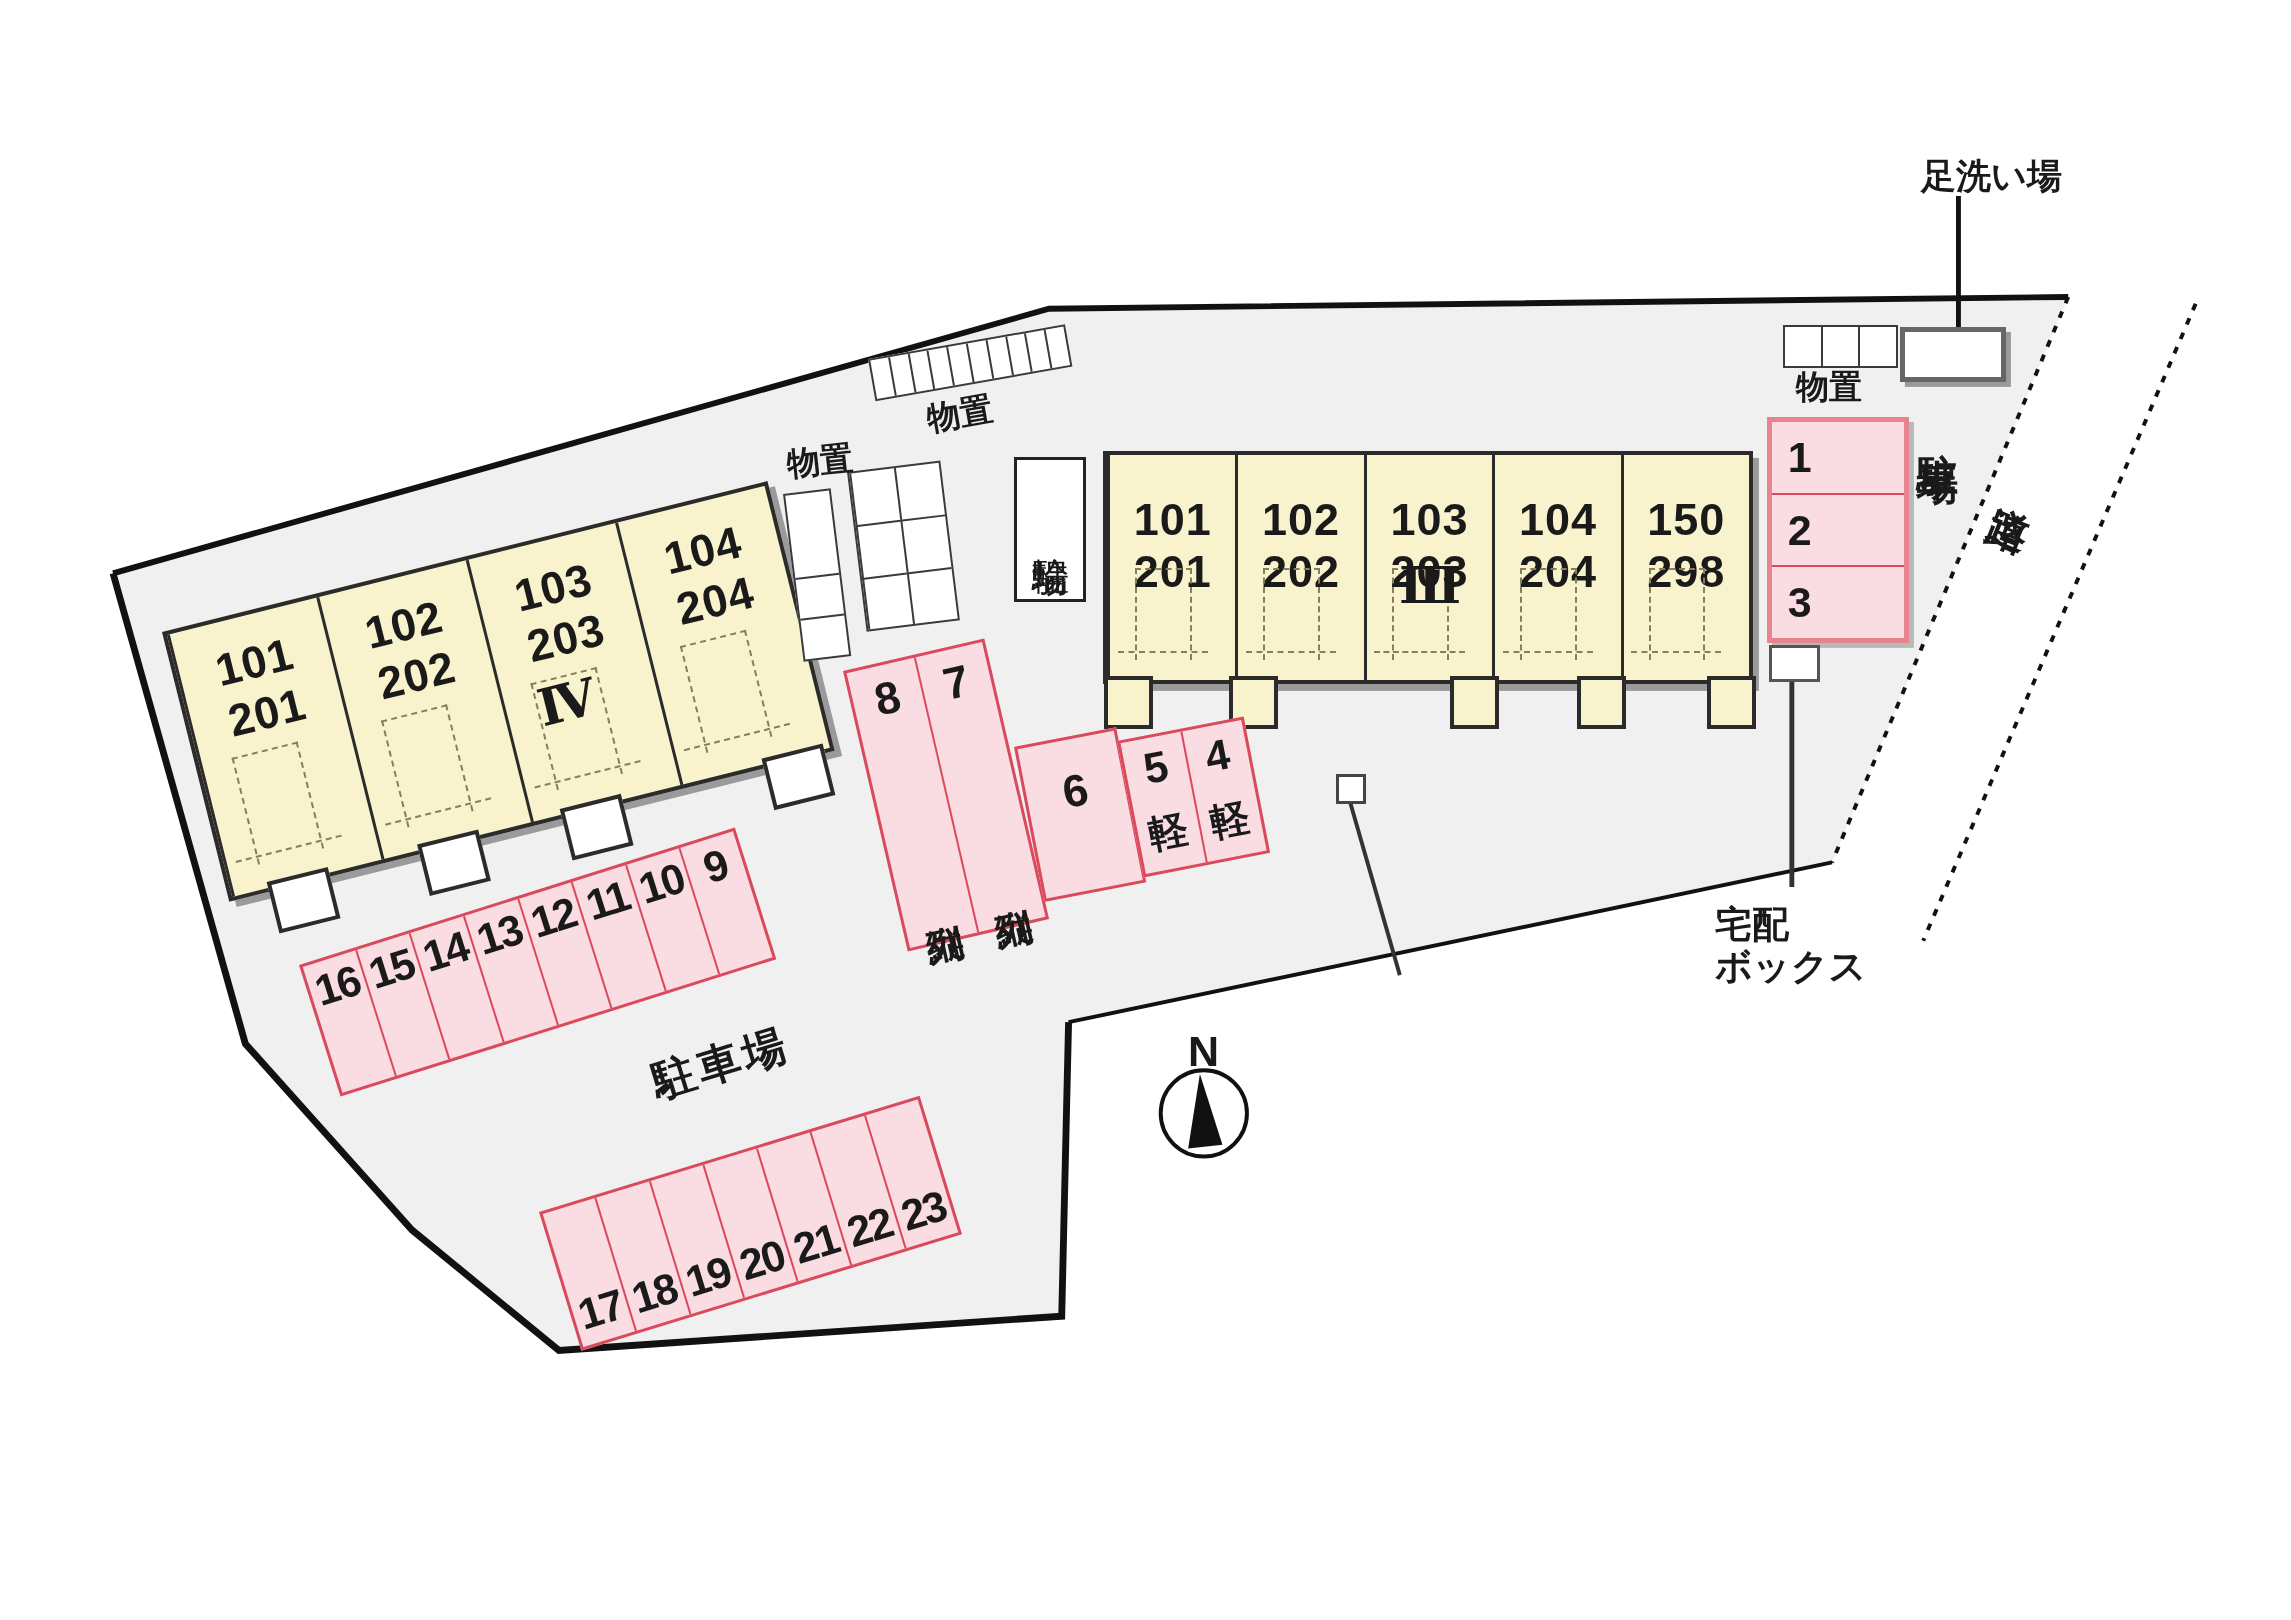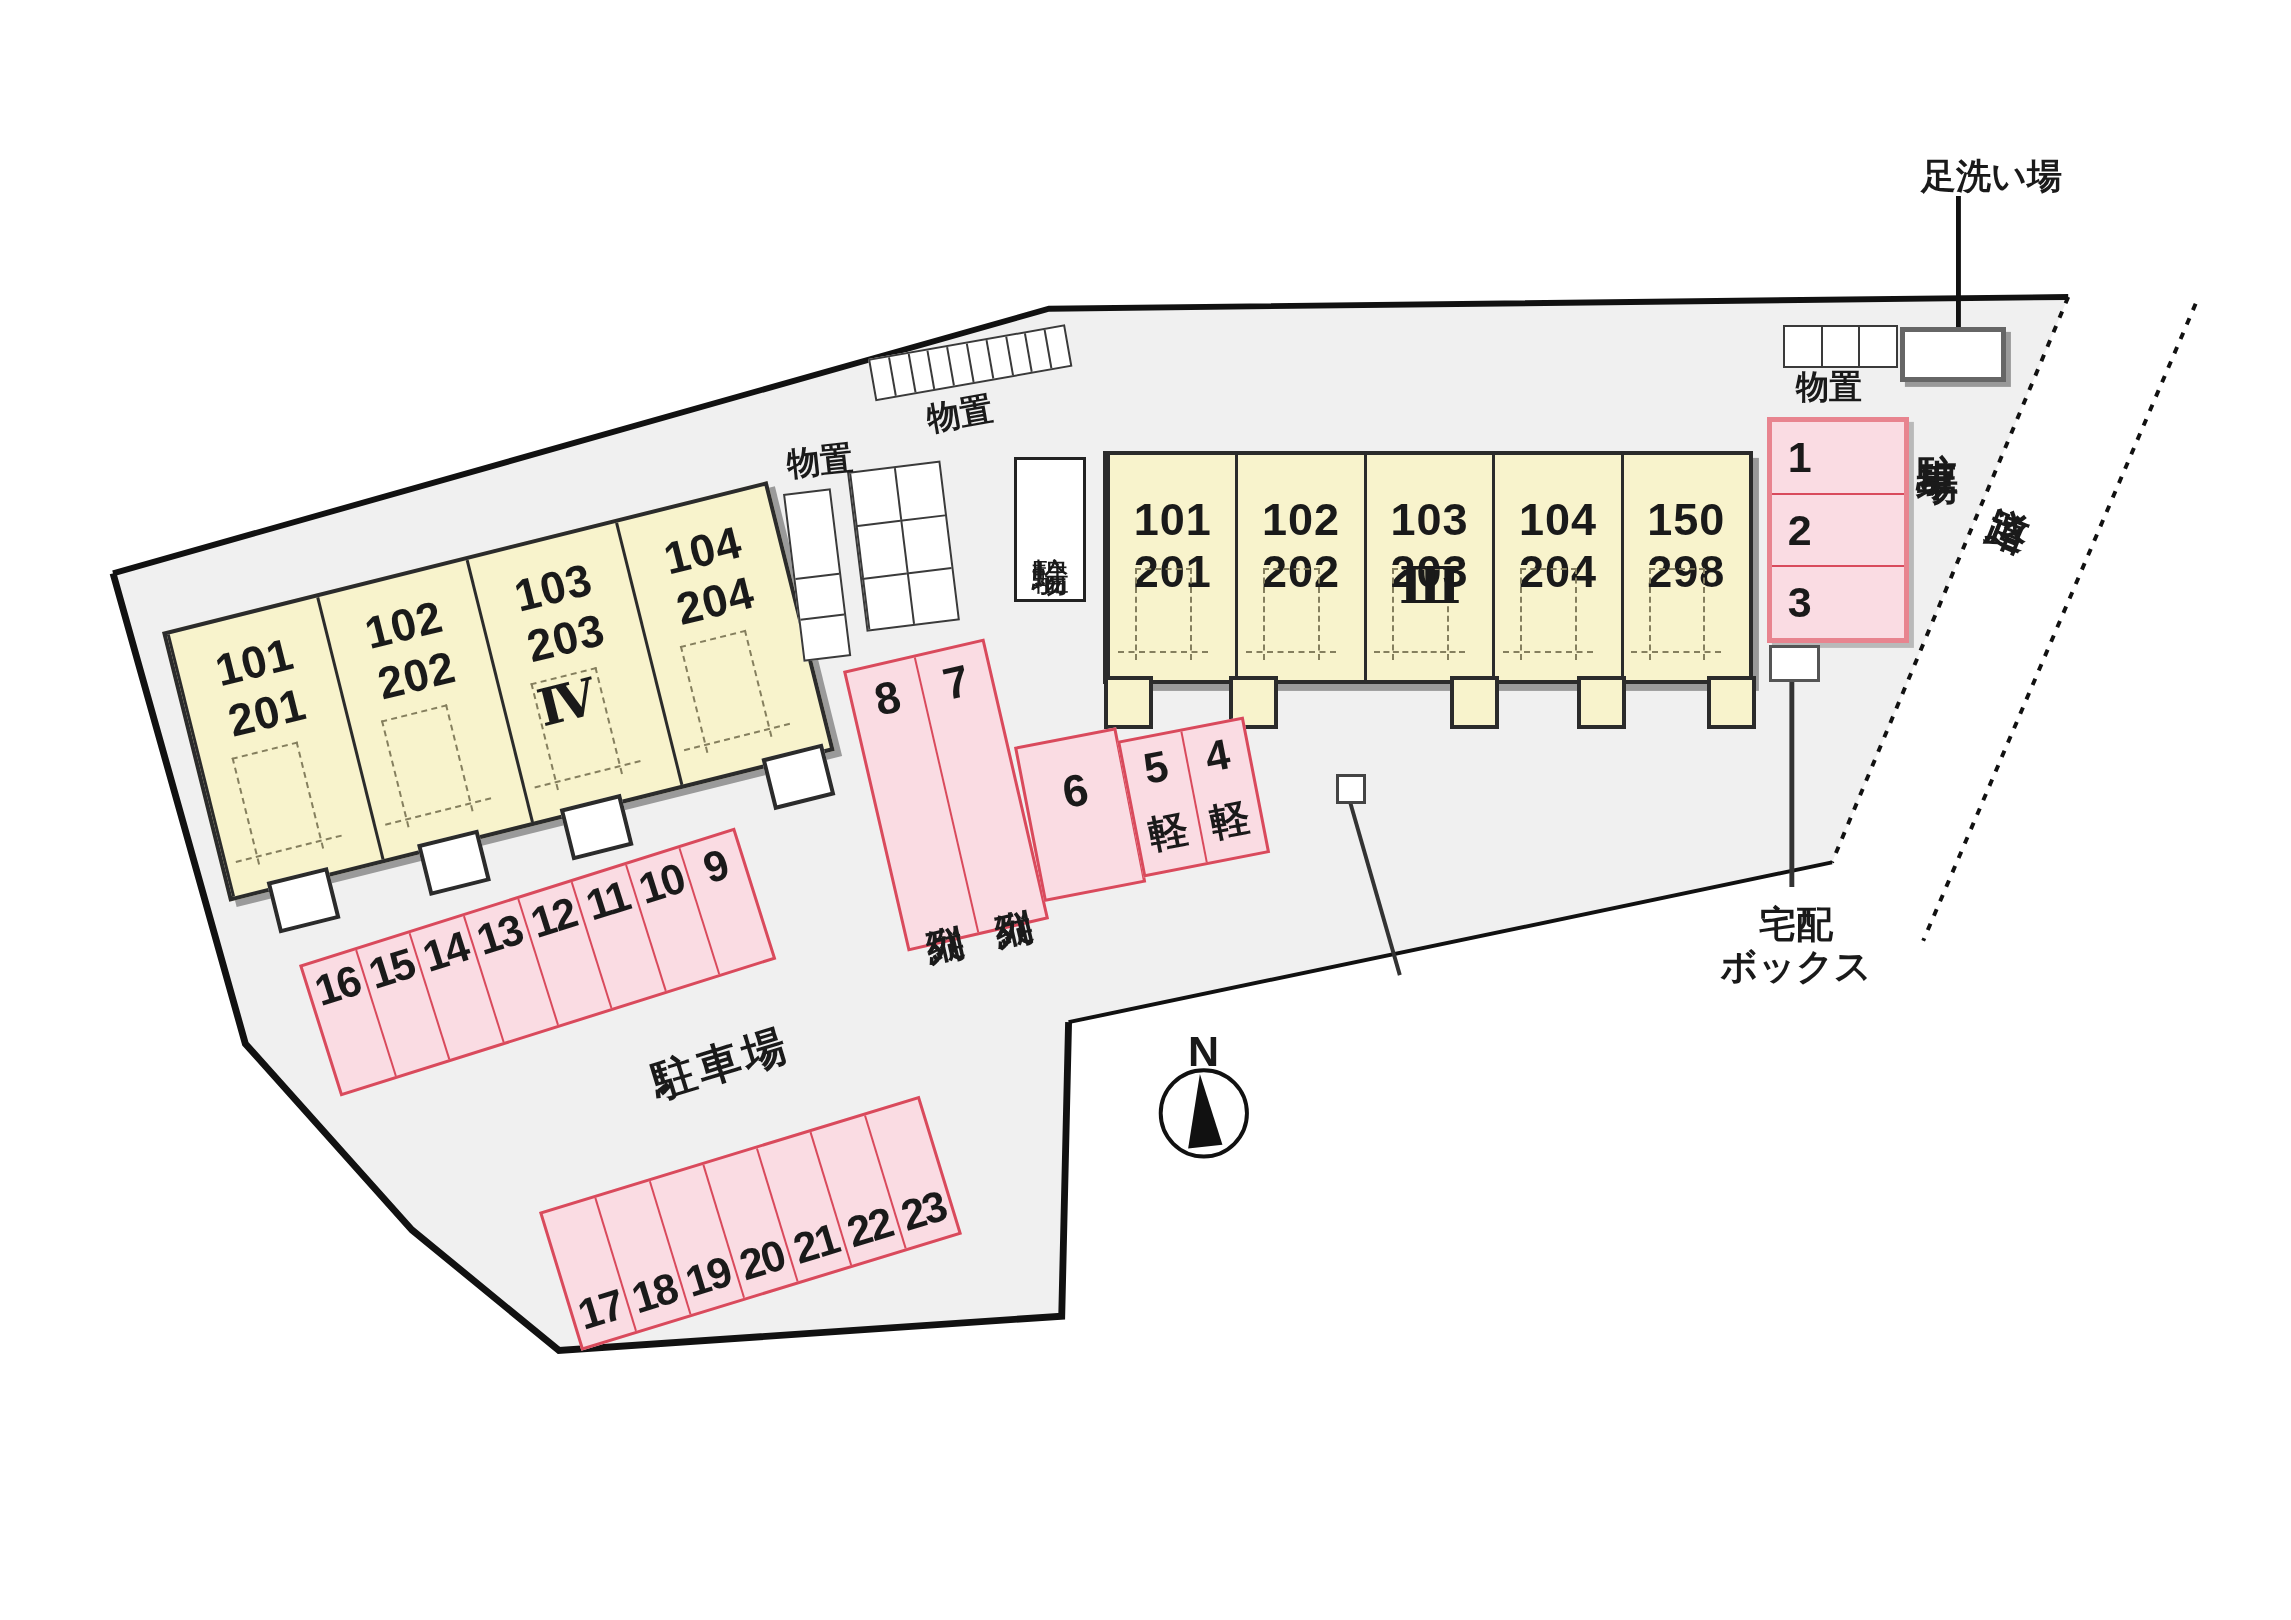--- a/index.html
+++ b/index.html
@@ -73,21 +73,21 @@
   
   .lbl{position:absolute;z-index:4;font-weight:bold;white-space:nowrap;}
   .vtext{writing-mode:vertical-rl;text-orientation:upright;}
   #lbl-garbage{left:1901px;top:153px;width:181px;font-size:35px;text-align:center;}
   #lbl-storage-a{left:927px;top:392px;font-size:33px;transform:rotate(-10deg);}
   #lbl-storage-b{left:787px;top:439px;font-size:33px;transform:rotate(-6deg);}
   #lbl-storage-c{left:1796px;top:365px;font-size:33px;}
   #lbl-bicycle{font-size:37px;letter-spacing:2px;}
   #lbl-parking-v{left:1911px;top:420px;font-size:41px;letter-spacing:5.9px;}
   #lbl-parking-t{left:650px;top:1031px;width:167px;font-size:43px;transform:rotate(-17deg);letter-spacing:3.9px;}
-  #lbl-delivery{left:1715px;top:904px;width:162px;font-size:37px;text-align:center;line-height:42px;}
+  #lbl-delivery{left:1715px;top:904px;width:162px;font-size:37px;line-height:42px;}
   #lbl-pet{left:1304px;top:972px;width:208px;font-size:37px;text-align:center;line-height:42px;}
   #lbl-road{left:2001px;top:480px;font-size:41px;transform:rotate(22deg);letter-spacing:3.9px;}
   #lbl-north{left:1176px;top:1027px;width:55px;font-size:43px;text-align:center;font-weight:bold;}
 
   .shed-a{left:868px;top:359px;width:196px;height:39px;transform:rotate(-10deg);transform-origin:0 0;}
   .shed-c{left:1783px;top:325px;width:111px;height:39px;}
   .shed-b-col{left:783px;top:494px;width:44px;height:165px;transform:rotate(-7deg);transform-origin:0 0;
               grid-template-columns:1fr;grid-template-rows:repeat(4,1fr);}
   .shed-b-grid{left:847px;top:472px;width:90px;height:157px;transform:rotate(-7deg);transform-origin:0 0;
               grid-template-columns:1fr 1fr;grid-template-rows:repeat(3,1fr);}

